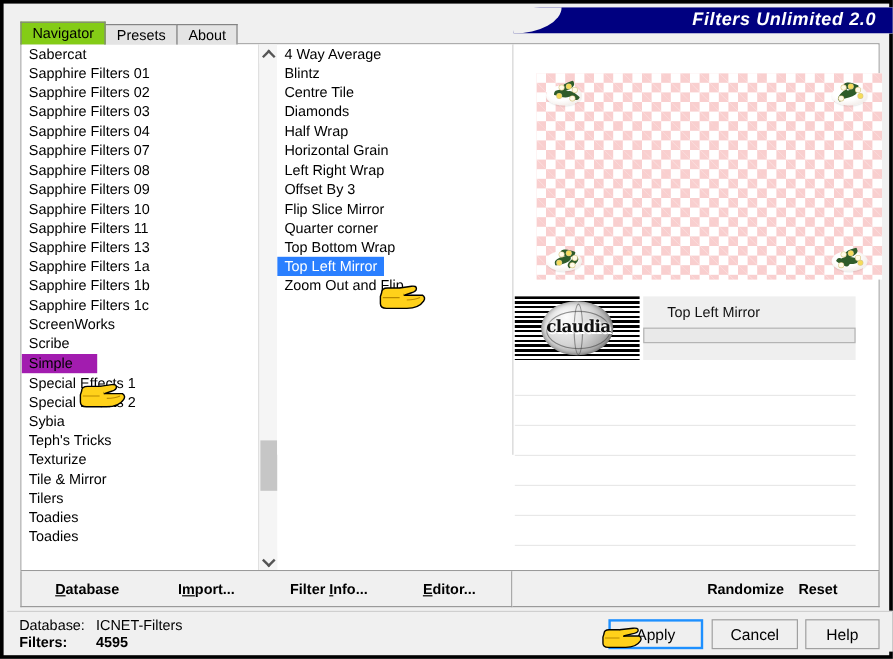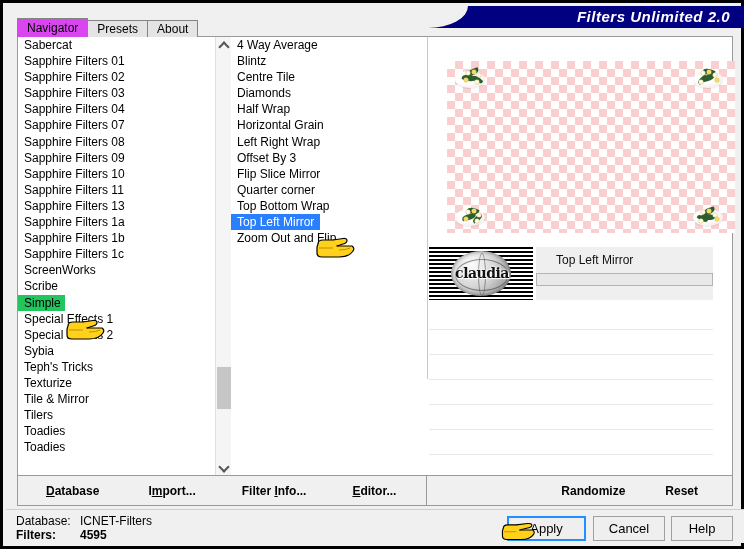--- a/index.html
+++ b/index.html
@@ -51,21 +51,21 @@
     padding:0 9px;
     font-size:12px;
     border:1px solid #848484;
     border-bottom:none;
     background:#e4e4e4;
     margin-right:-1px;
     box-sizing:border-box;
     white-space:nowrap;
   }
   .tab.active{
-    background:#d946ef;
+    background:#84cc16;
     height:19px;line-height:18px;
     border-color:#848484;
     position:relative;z-index:2;
   }
   
   .panel{
     position:absolute;left:14px;top:33px;width:716px;height:440px;
     background:#ffffff;
     border:1px solid #9a9a9a;
     box-sizing:border-box;
@@ -82,21 +82,21 @@
     overflow:hidden;
     border-right:1px solid #c8c8c8;
   }
   .row{
     height:16.1px;line-height:16px;
     padding-left:6px;
     font-size:12px;
     white-space:nowrap;
     box-sizing:border-box;
   }
-  .row.sel-gray{background:#22c55e;display:inline-block;padding-right:4px;}
+  .row.sel-gray{background:#a21caf;display:inline-block;padding-right:20px;}
   .row.sel-blue{background:#2a7fff;color:#ffffff;display:inline-block;padding-right:6px;}
   .row-wrap{height:16.1px;}
   
   .scrollbar{
     position:absolute;left:197px;top:0;width:16px;height:438px;
     background:#f5f5f5;
     border-left:1px solid #e0e0e0;
     box-sizing:border-box;
   }
   .sb-btn{
@@ -496,21 +496,21 @@
 
   <div class="btnbar-left">
     <button class="flatbtn" style="margin-left:22px;"><u>D</u>atabase</button>
     <button class="flatbtn" style="margin-left:37px;">I<u>m</u>port...</button>
     <button class="flatbtn" style="margin-left:34px;">Filter <u>I</u>nfo...</button>
     <button class="flatbtn" style="margin-left:34px;"><u>E</u>ditor...</button>
   </div>
 
   <div class="btnbar-right">
     <button class="flatbtn">Randomize</button>
-    <button class="flatbtn" style="margin-left:28px;margin-right:28px;">Reset</button>
+    <button class="flatbtn" style="margin-right:28px;">Reset</button>
   </div>
 
   <div class="status">
     <span class="st-line st-lab st-r1">Database:</span>
     <span class="st-line st-val st-r1">ICNET-Filters</span>
     <span class="st-line st-lab st-r2">Filters:</span>
     <span class="st-line st-val st-r2">4595</span>
   </div>
 
   <div class="dlgbtn dlg-apply">Apply</div>

